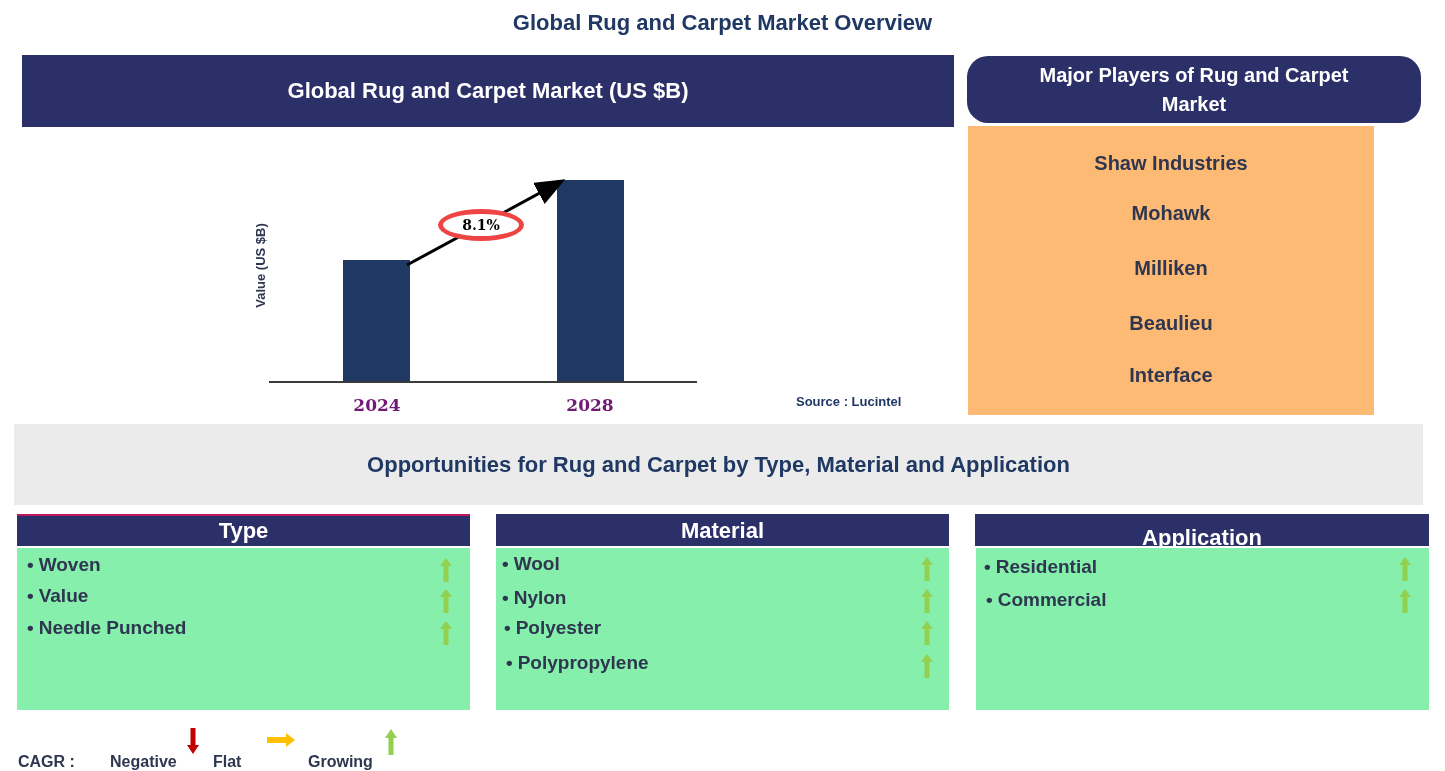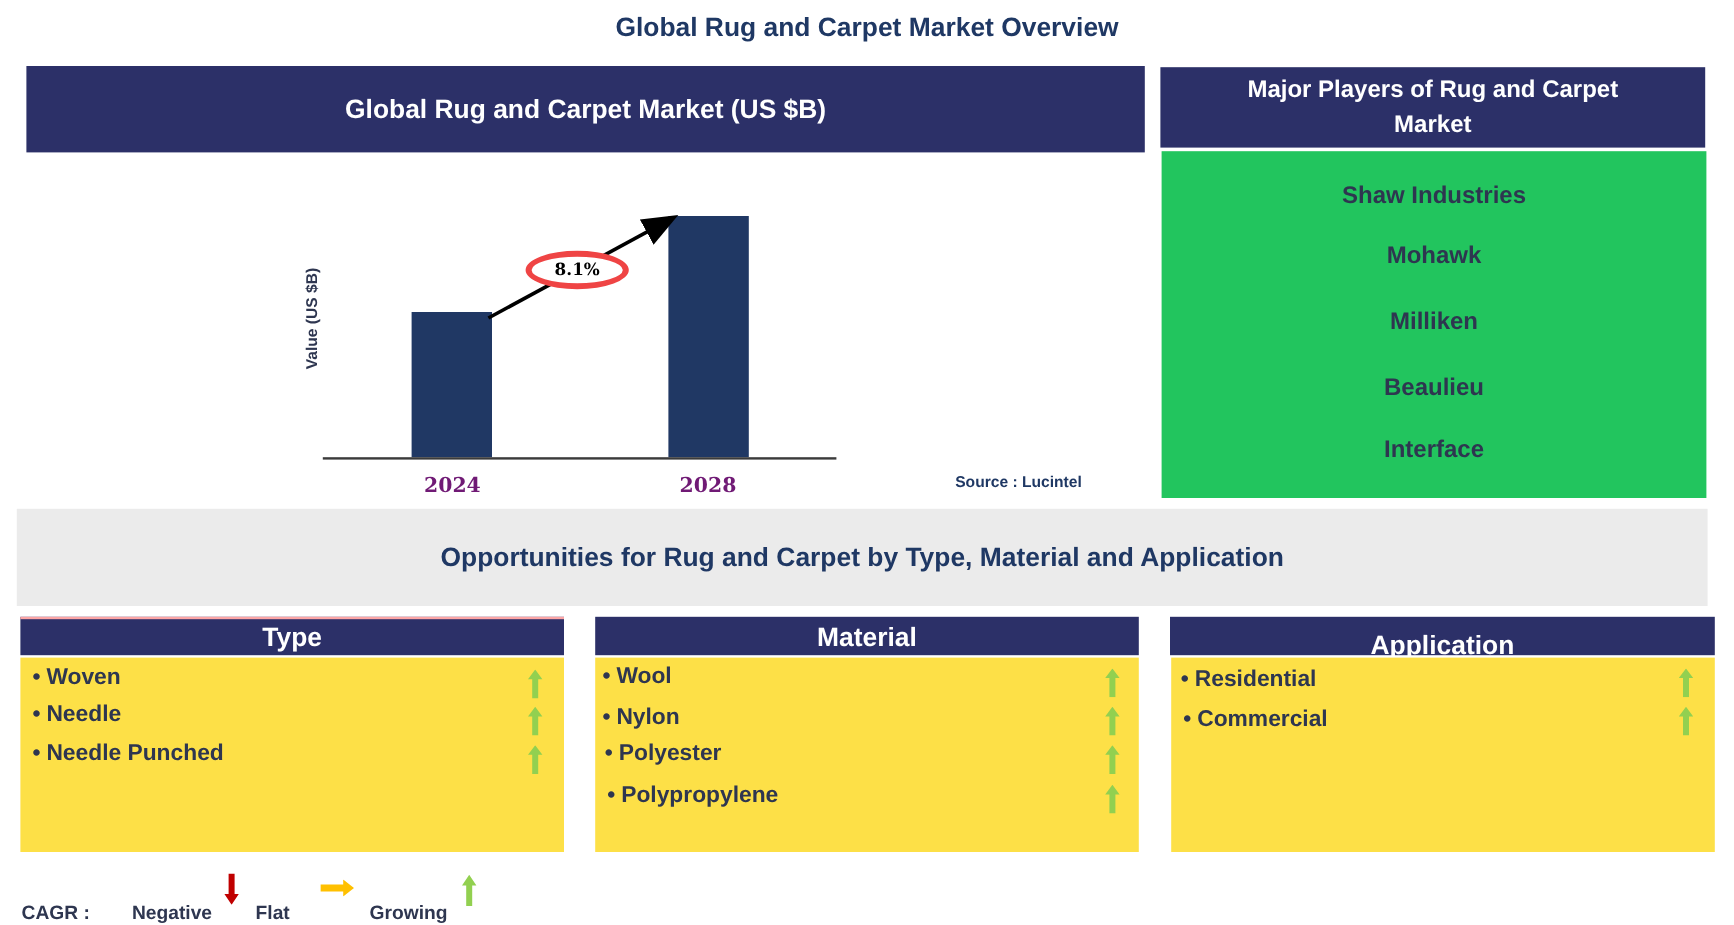--- a/index.html
+++ b/index.html
@@ -19,24 +19,25 @@
     left: 22px; top: 55px; width: 932px; height: 72px;
     display: flex; align-items: center; justify-content: center;
     font-size: 22px; font-weight: bold;
   }
 
   .players-header {
     left: 967px; top: 56px; width: 454px; height: 67px;
     display: flex; align-items: center; justify-content: center; text-align: center;
     font-family: "Liberation Sans", sans-serif; font-size: 20px; font-weight: bold; line-height: 29px;
     padding: 0 40px;
+    border-radius: 21px;
   }
   .players-body {
-    left: 968px; top: 126px; width: 454px; height: 289px;
-    background: #22c55e;
+    left: 968px; top: 126px; width: 406px; height: 289px;
+    background: #fdba74;
   }
   .player {
     position: absolute; left: 0; width: 100%; text-align: center;
     font-size: 20px; font-weight: bold; color: #2e3650;
   }
 
   
   .y-label {
     left: 180px; top: 258px; width: 160px; text-align: center;
     transform: rotate(-90deg); transform-origin: center;
@@ -60,23 +61,23 @@
 
   
   .opp-banner {
     left: 14px; top: 424px; width: 1409px; height: 81px; background: #ebebeb;
     display: flex; align-items: center; justify-content: center;
     font-size: 22px; font-weight: bold; color: #1f3864;
   }
   .seg-header {
     height: 32px; display: flex; align-items: center; justify-content: center;
     font-size: 22px; font-weight: bold;
-    border-top: 2px solid #fca5a5;
-  }
-  .seg-body { background: #fde047; }
+    border-top: 2px solid #be185d;
+  }
+  .seg-body { background: #86efac; }
   .seg-item {
     position: absolute; font-size: 19px; font-weight: bold; color: #2e3650; white-space: nowrap;
   }
   .seg-item .dot { margin-right: 5px; }
   .up-arrow { position: absolute; width: 14px; height: 24px; }
 
   
   .legend-text { font-size: 16px; font-weight: bold; color: #2e3650; line-height: 20px; margin-top: 28px; }
 </style>
 </head>
@@ -115,21 +116,21 @@
   <div class="player" style="top:186px;">Beaulieu</div>
   <div class="player" style="top:238px;">Interface</div>
 </div>
 
 <div class="abs opp-banner">Opportunities for Rug and Carpet by Type, Material and Application</div>
 
 <div class="abs" style="left:17px; top:514px; width:453px; height:196px;">
   <div class="seg-header navy">Type</div>
   <div class="seg-body" style="position:absolute; left:0; top:34px; width:453px; height:162px;">
     <div class="seg-item" style="left:10px; top:6px;"><span class="dot">•</span><span>Woven</span></div>
-    <div class="seg-item" style="left:10px; top:37px;"><span class="dot">•</span><span>Needle</span></div>
+    <div class="seg-item" style="left:10px; top:37px;"><span class="dot">•</span><span>Value</span></div>
     <div class="seg-item" style="left:10px; top:69px;"><span class="dot">•</span><span>Needle Punched</span></div>
     <svg class="up-arrow" style="left:422px; top:10px;" viewBox="0 0 14 24">
         <path d="M7 0 L13 8 L9.5 8 L9.5 24 L4.5 24 L4.5 8 L1 8 Z" fill="#92d050"></path>
       </svg>
     <svg class="up-arrow" style="left:422px; top:41px;" viewBox="0 0 14 24">
         <path d="M7 0 L13 8 L9.5 8 L9.5 24 L4.5 24 L4.5 8 L1 8 Z" fill="#92d050"></path>
       </svg>
     <svg class="up-arrow" style="left:422px; top:73px;" viewBox="0 0 14 24">
         <path d="M7 0 L13 8 L9.5 8 L9.5 24 L4.5 24 L4.5 8 L1 8 Z" fill="#92d050"></path>
       </svg>

